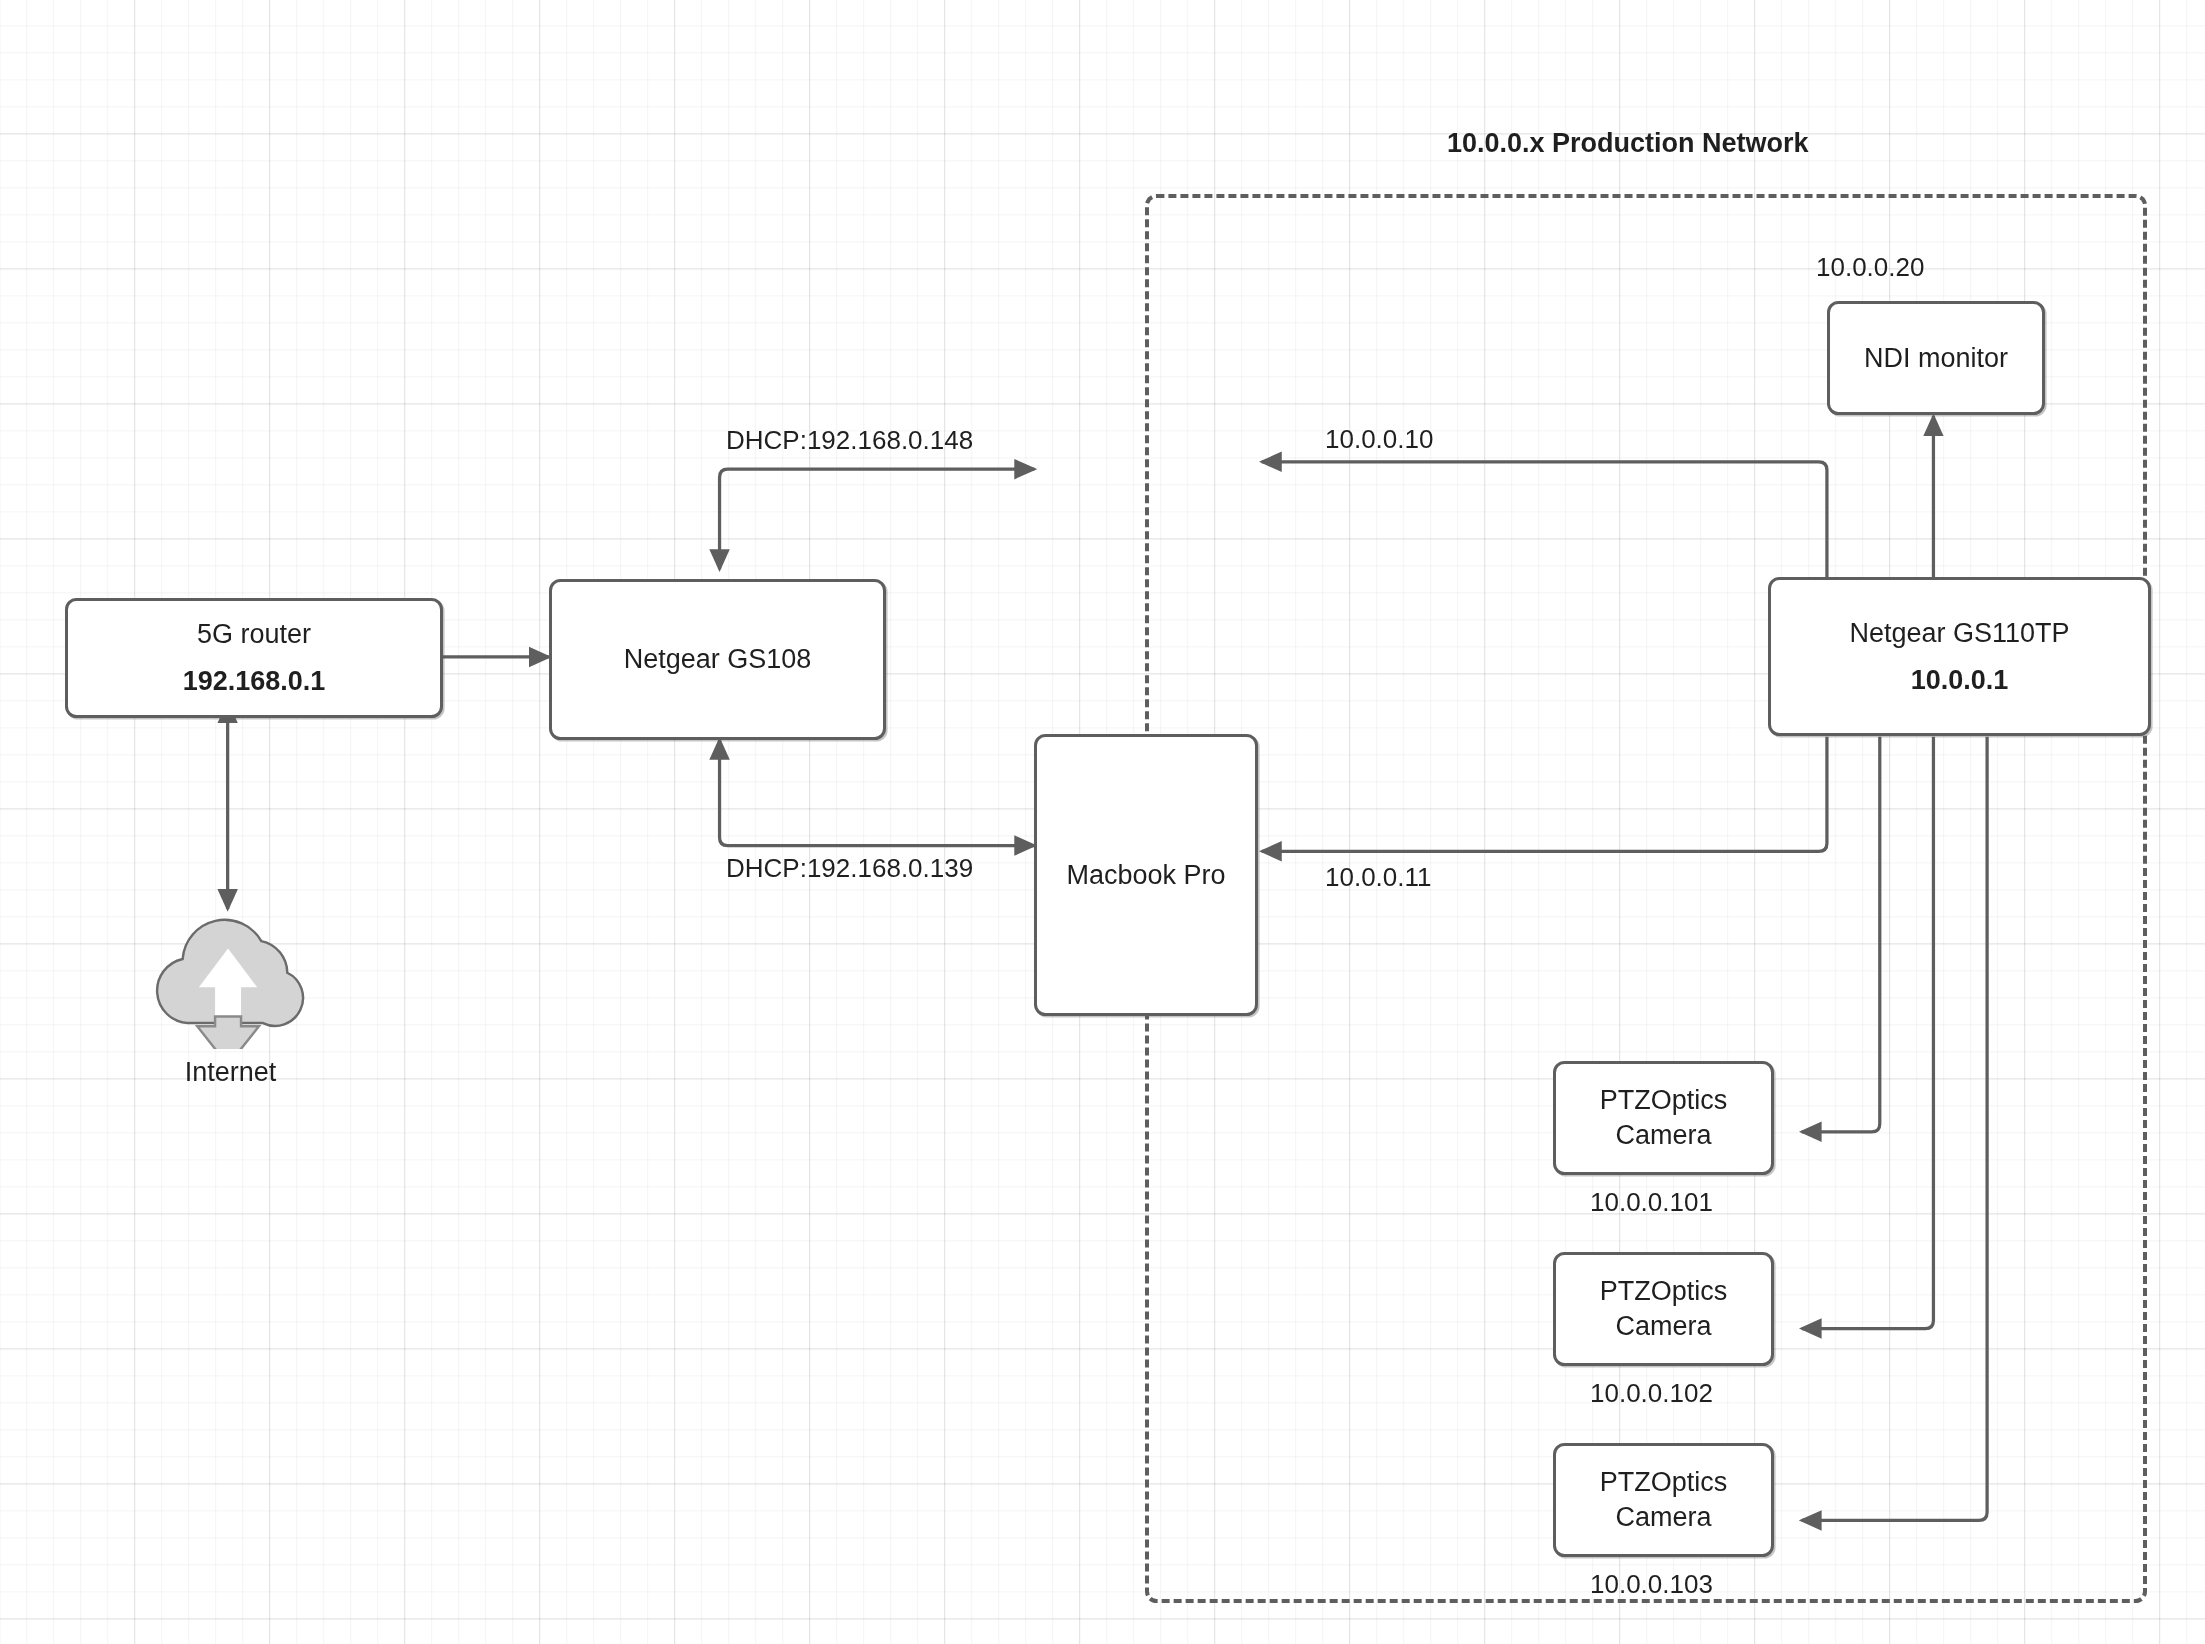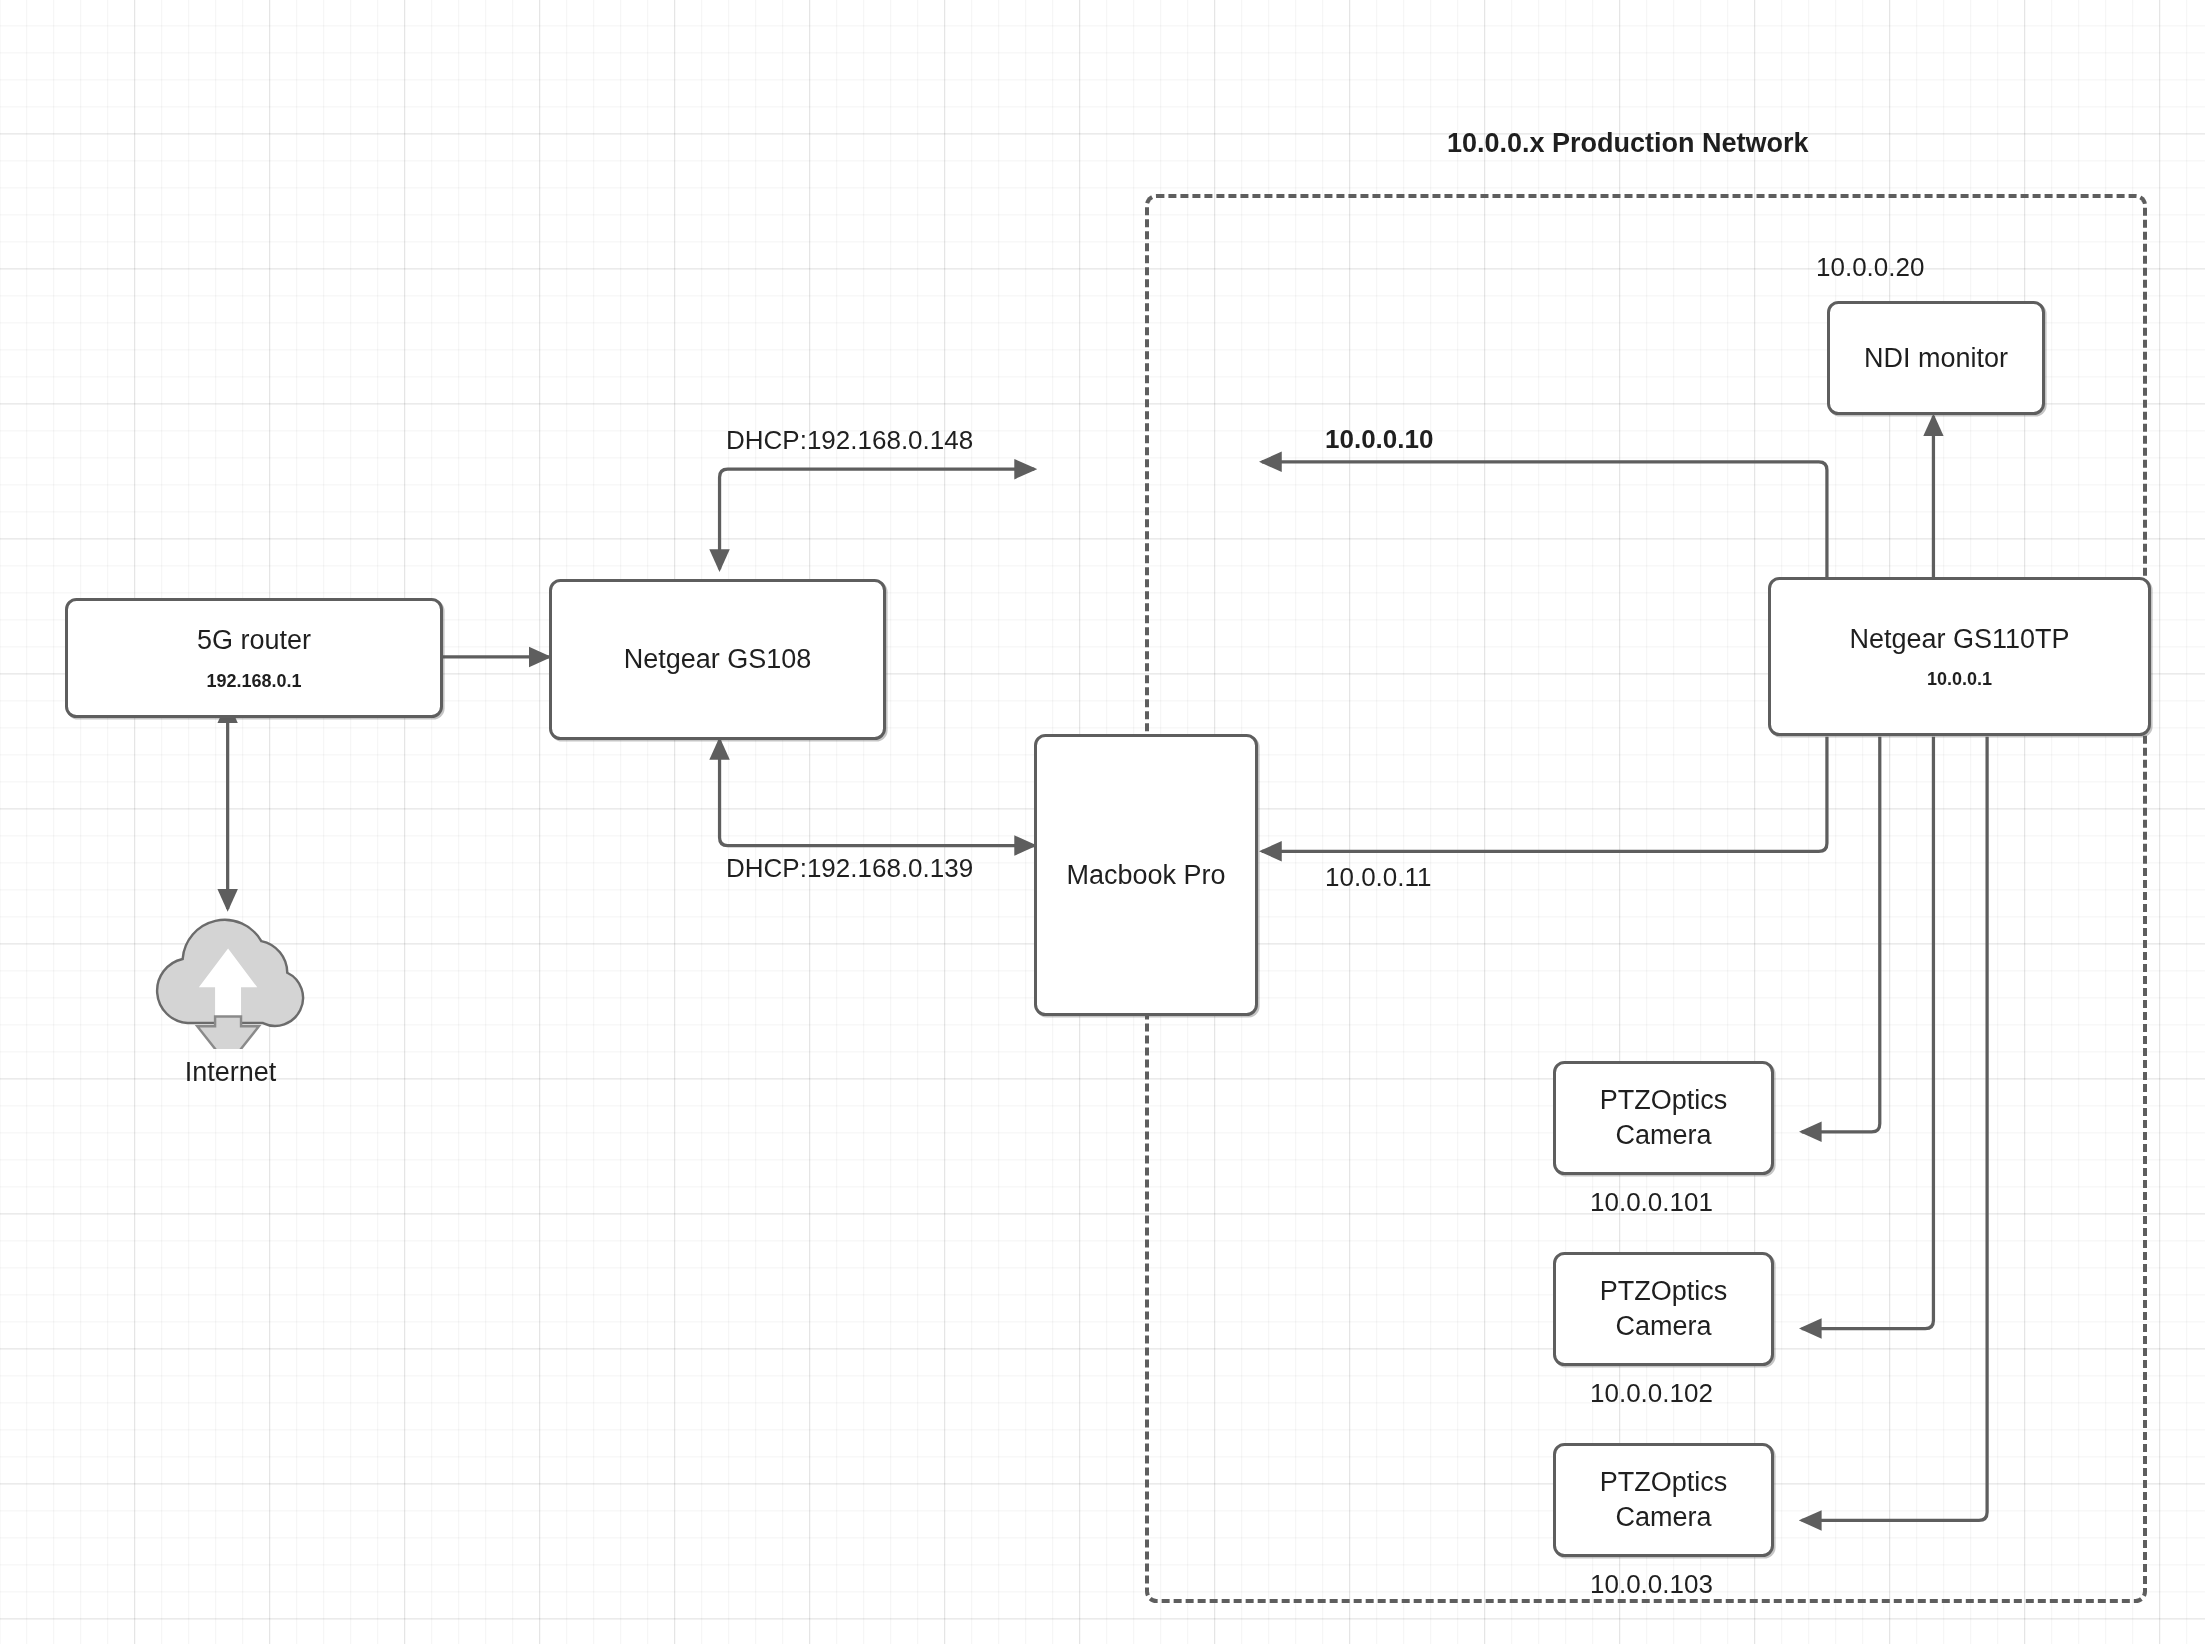--- a/index.html
+++ b/index.html
@@ -40,21 +40,21 @@
     align-items: center;
     justify-content: center;
     color: #1f1f1f;
     font-size: 27px;
     line-height: 1.28;
     text-align: center;
     box-shadow: 1.6px 1.6px 0 rgba(90,90,90,0.35);
   }
   .node .ip-bold {
     font-weight: bold;
-    font-size: 18px;
+    font-size: 27px;
     margin-top: 12px;
   }
   .edge-label {
     position: absolute;
     font-size: 26px;
     color: #1f1f1f;
     white-space: nowrap;
     line-height: 1;
   }
   .zone-title {
@@ -176,18 +176,18 @@
   <div class="node" style="left:1553px; top:1443px; width:221px; height:114px;">
     <span>PTZOptics</span>
     <span>Camera</span>
   </div>
   <div class="edge-label" style="left:1590px; top:1571px;">10.0.0.103</div>
 
   <div class="edge-label" style="left:726px; top:427px;">DHCP:192.168.0.148</div>
 
   <div class="edge-label" style="left:726px; top:855px;">DHCP:192.168.0.139</div>
 
-  <div class="edge-label" style="left:1325px; top:426px;font-weight:bold;">10.0.0.10</div>
+  <div class="edge-label" style="left:1325px; top:426px;">10.0.0.10</div>
 
   <div class="edge-label" style="left:1325px; top:864px;">10.0.0.11</div>
 
 </div>
 
 
 </body></html>

